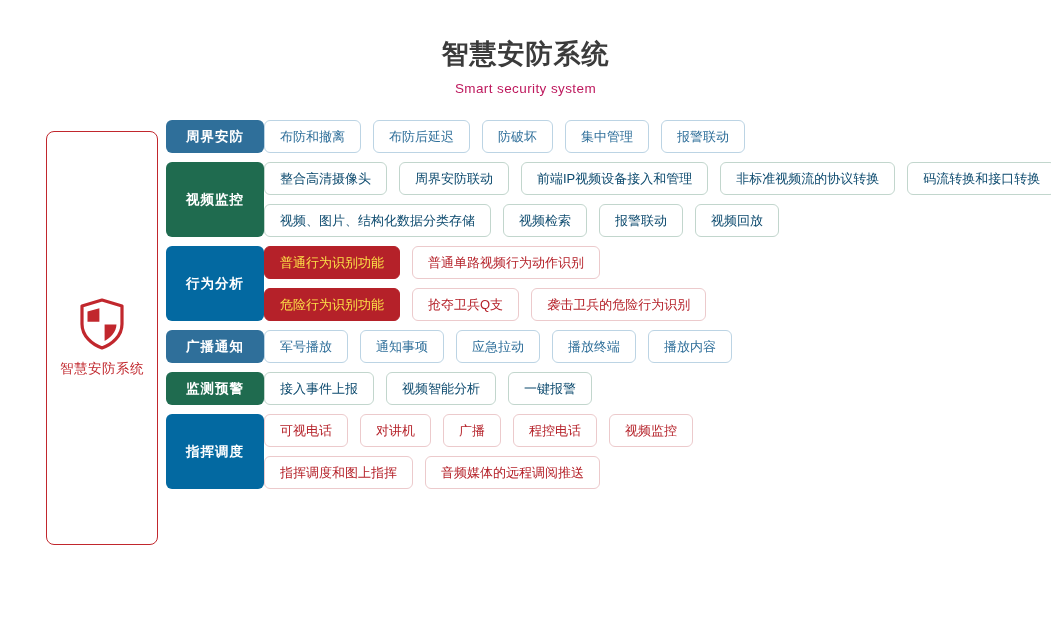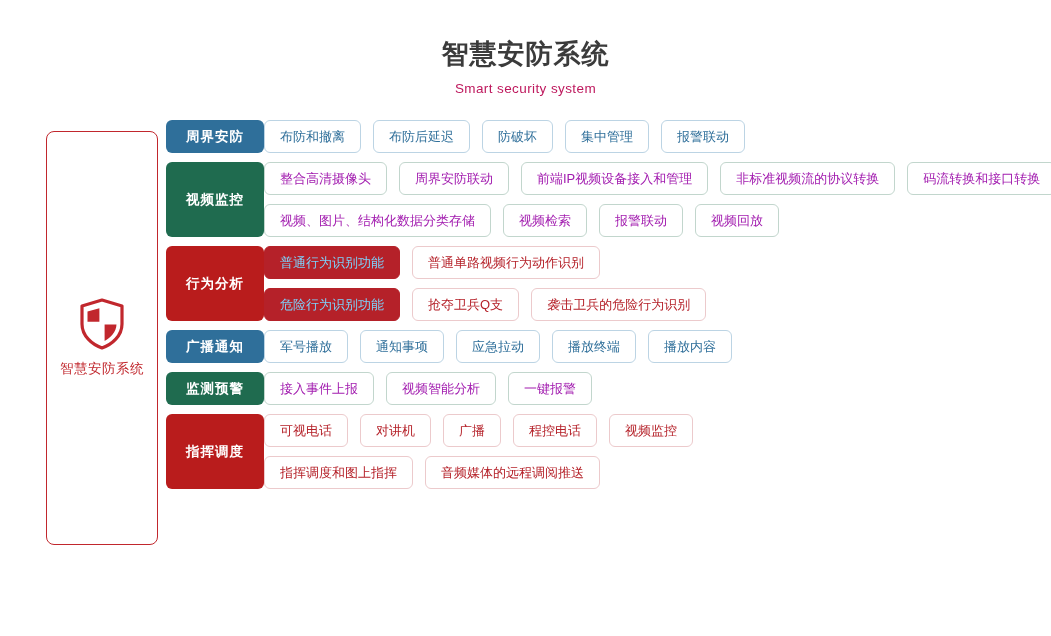--- a/index.html
+++ b/index.html
@@ -109,24 +109,24 @@
     align-items: center;
     justify-content: center;
     min-height: 31px;
   }
   .item.solid { border-color: transparent; color: #ffffff; }
 
   
   .blue .cat  { background: #2f6f9a; }
   .blue .item { border-color: #bcd4e4; color: #2f6f9a; }
   .green .cat  { background: #1f6b4f; }
-  .green .item { border-color: #c2d6cd; color: #a21caf; }
-  .red .cat   { background: #b91c1c; font-family: Liberation Serif, serif; }
+  .green .item { border-color: #c2d6cd; color: #0c4a6e; }
+  .red .cat   { background: #0369a1; font-family: Liberation Serif, serif; }
   .red .item  { border-color: #eccacc; color: #b52129; }
-  .red .item.solid { background: #b52129; color: #7dd3fc; border-color: #b52129; }
+  .red .item.solid { background: #b52129; color: #fde047; border-color: #b52129; }
 </style>
 </head>
 <body>
 
 <div class="page">
 
   <div class="header">
     <div class="title">智慧安防系统</div>
     <div class="subtitle">Smart security system</div>
   </div>

